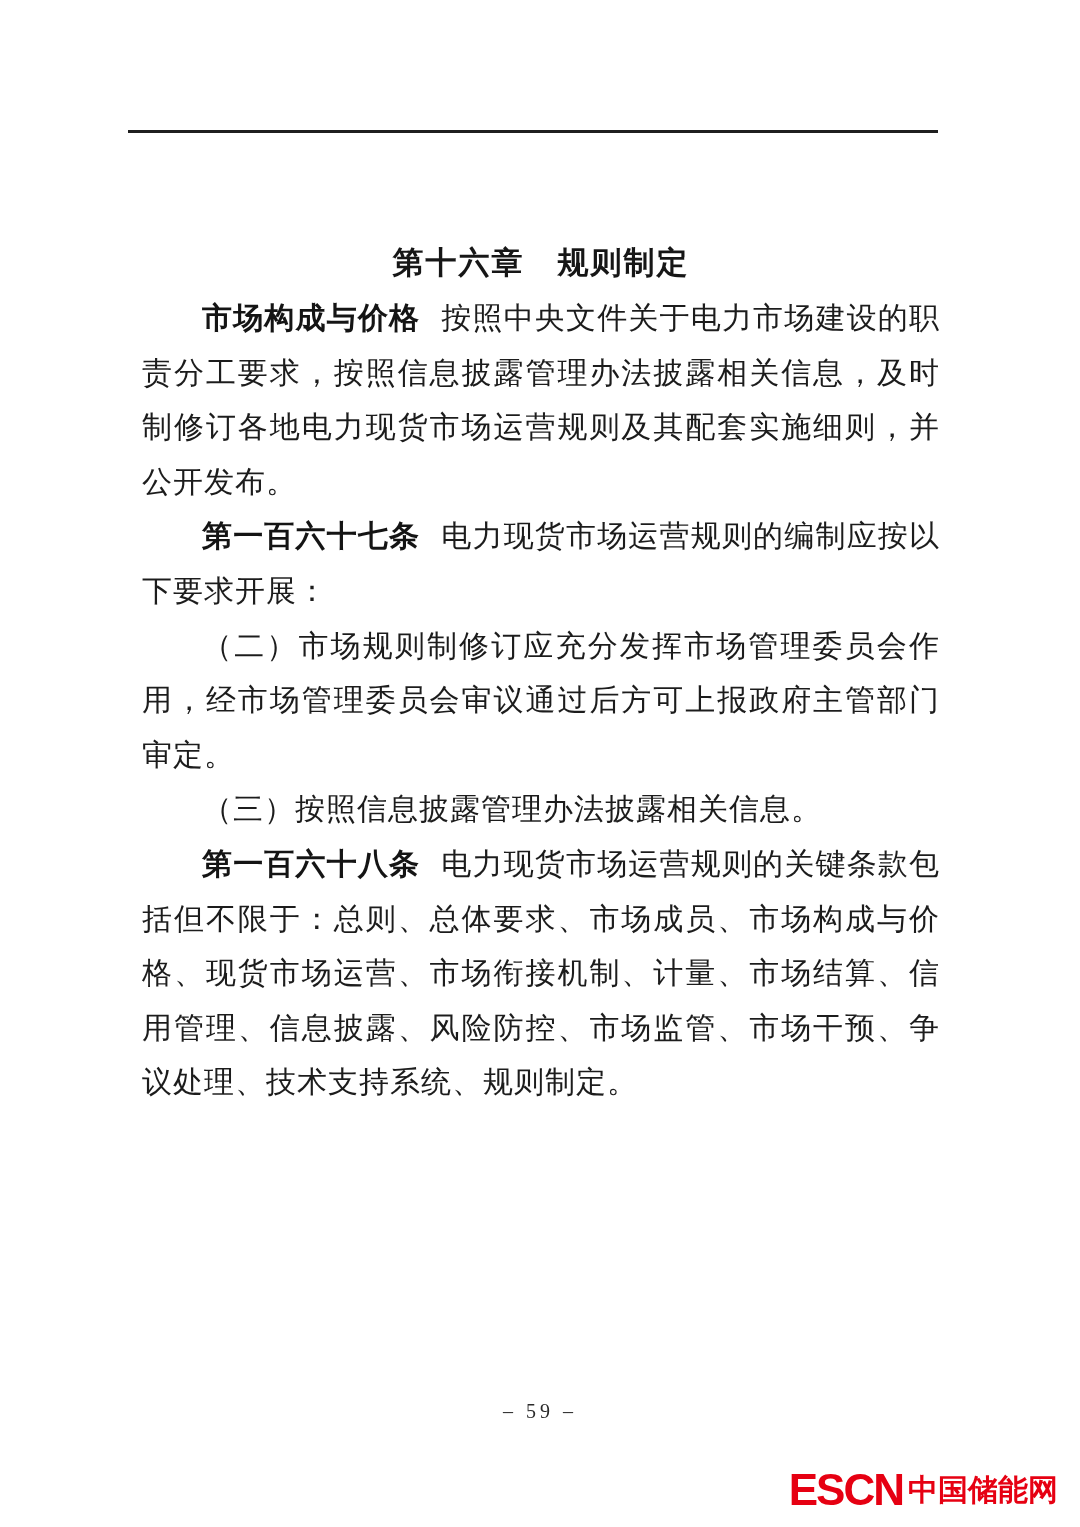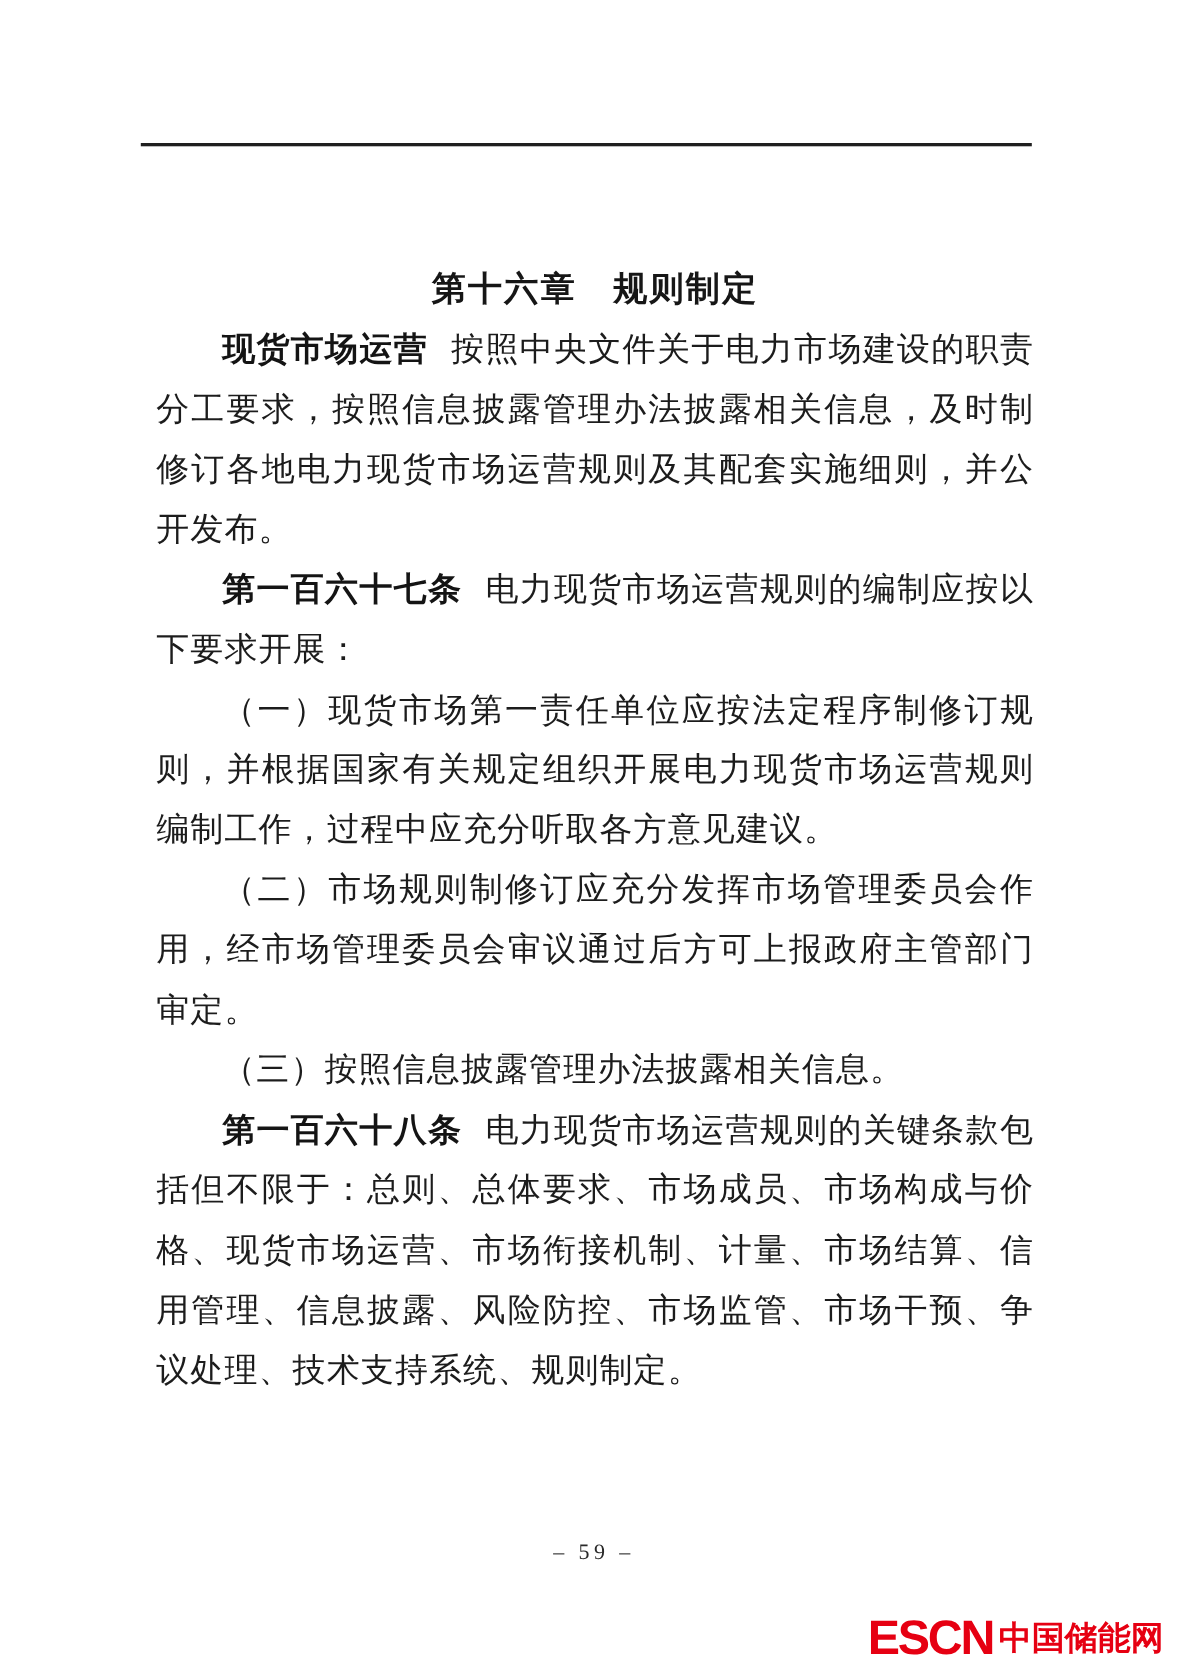--- a/index.html
+++ b/index.html
@@ -100,25 +100,24 @@
 <body>
 
 <div class="page">
 
   <div class="top-rule"></div>
 
   <div class="content">
 
     <h1 class="chapter-title">第十六章　规则制定</h1>
 
-    <p class="para"><b class="lead">现货市场运营</b><span>按照中央文件关于电力市场建设的职责分工要求，按照信息披露管理办法披露相关信息，及时制修订各地电力现货市场运营规则及其配套实施细则，并公开发布。</span></p>
+    <p class="para"><b class="lead">市场构成与价格</b><span>按照中央文件关于电力市场建设的职责分工要求，按照信息披露管理办法披露相关信息，及时制修订各地电力现货市场运营规则及其配套实施细则，并公开发布。</span></p>
 
     <p class="para"><b class="lead">第一百六十七条</b><span>电力现货市场运营规则的编制应按以下要求开展：</span></p>
 
-    <p class="para"><span>（一）现货市场第一责任单位应按法定程序制修订规则，并根据国家有关规定组织开展电力现货市场运营规则编制工作，过程中应充分听取各方意见建议。</span></p>
 
     <p class="para"><span>（二）市场规则制修订应充分发挥市场管理委员会作用，经市场管理委员会审议通过后方可上报政府主管部门审定。</span></p>
 
     <p class="para"><span>（三）按照信息披露管理办法披露相关信息。</span></p>
 
     <p class="para"><b class="lead">第一百六十八条</b><span>电力现货市场运营规则的关键条款包括但不限于：总则、总体要求、市场成员、市场构成与价格、现货市场运营、市场衔接机制、计量、市场结算、信用管理、信息披露、风险防控、市场监管、市场干预、争议处理、技术支持系统、规则制定。</span></p>
 
 
   </div>
 

